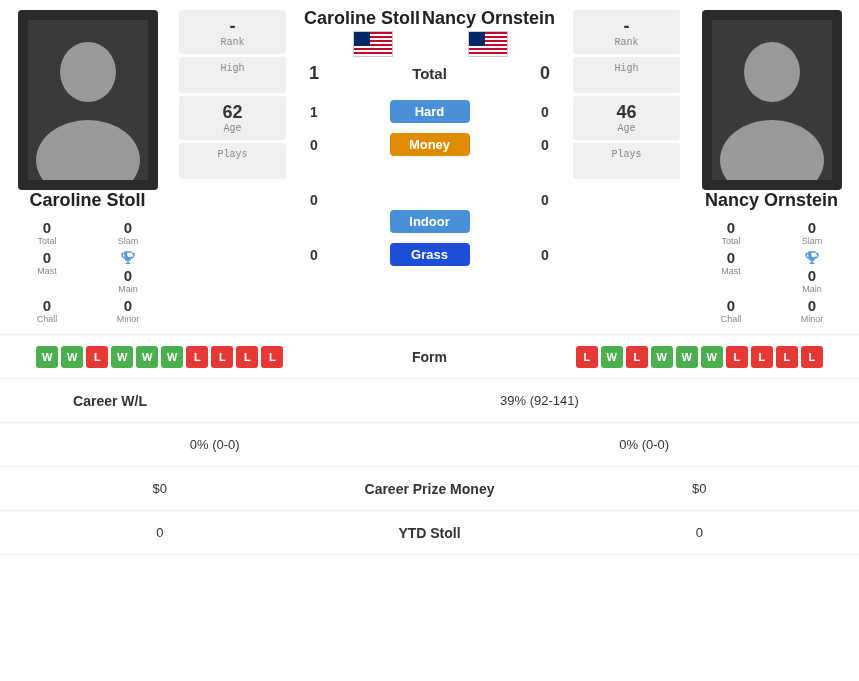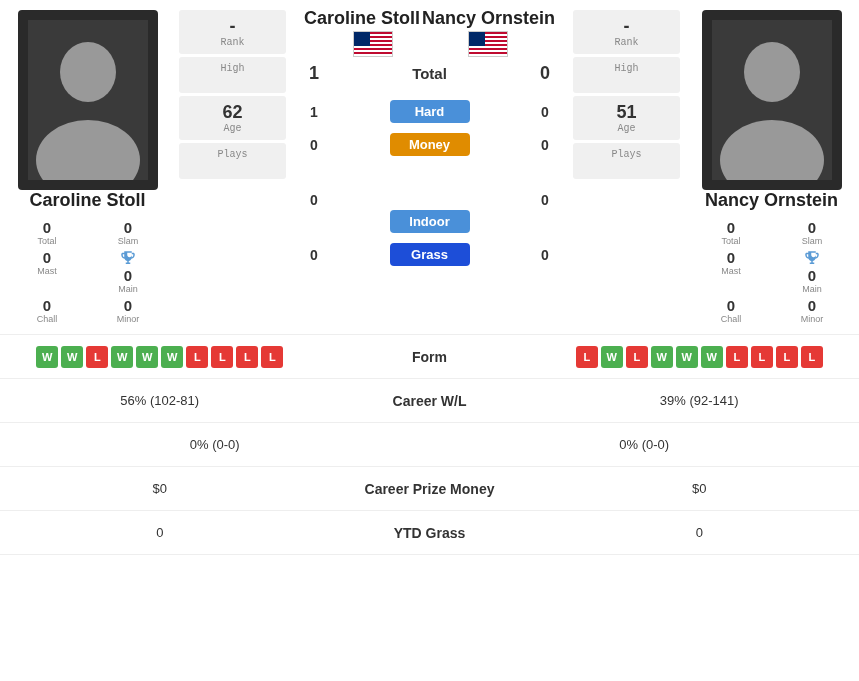--- a/index.html
+++ b/index.html
@@ -393,21 +393,21 @@
 
     <div class="right-data-col">
       <div class="sbox">
         <span class="sv">-</span>
         <span class="sl">Rank</span>
       </div>
       <div class="sbox" style="min-height:36px;">
         <span class="sl">High</span>
       </div>
       <div class="sbox">
-        <span class="sv">51</span>
+        <span class="sv">46</span>
         <span class="sl">Age</span>
       </div>
       <div class="sbox" style="min-height:36px;">
         <span class="sl">Plays</span>
       </div>
     </div>
 
     <div class="right-avatar-col">
       <div class="avatar">
         <svg viewBox="0 0 120 160" fill="none" xmlns="http://www.w3.org/2000/svg">
@@ -478,37 +478,36 @@
             <div class="form-badge W">W</div>
             <div class="form-badge L">L</div>
             <div class="form-badge L">L</div>
             <div class="form-badge L">L</div>
             <div class="form-badge L">L</div>
           </div>
       </div>
     </div>
 
     <div class="bottom-row">
-      <div class="bottom-left">56% (102-81)</div>
       <div class="bottom-center">Career W/L</div>
       <div class="bottom-right">39% (92-141)</div>
     </div>
 
     <div class="bottom-row">
       <div class="bottom-left">0% (0-0)</div>
       <div class="bottom-right">0% (0-0)</div>
     </div>
 
     <div class="bottom-row">
       <div class="bottom-left">$0</div>
       <div class="bottom-center">Career Prize Money</div>
       <div class="bottom-right">$0</div>
     </div>
 
     <div class="bottom-row">
       <div class="bottom-left">0</div>
-      <div class="bottom-center">YTD Grass</div>
+      <div class="bottom-center">YTD Stoll</div>
       <div class="bottom-right">0</div>
     </div>
 
   </div>
 
 </div>
 
 </body></html>

